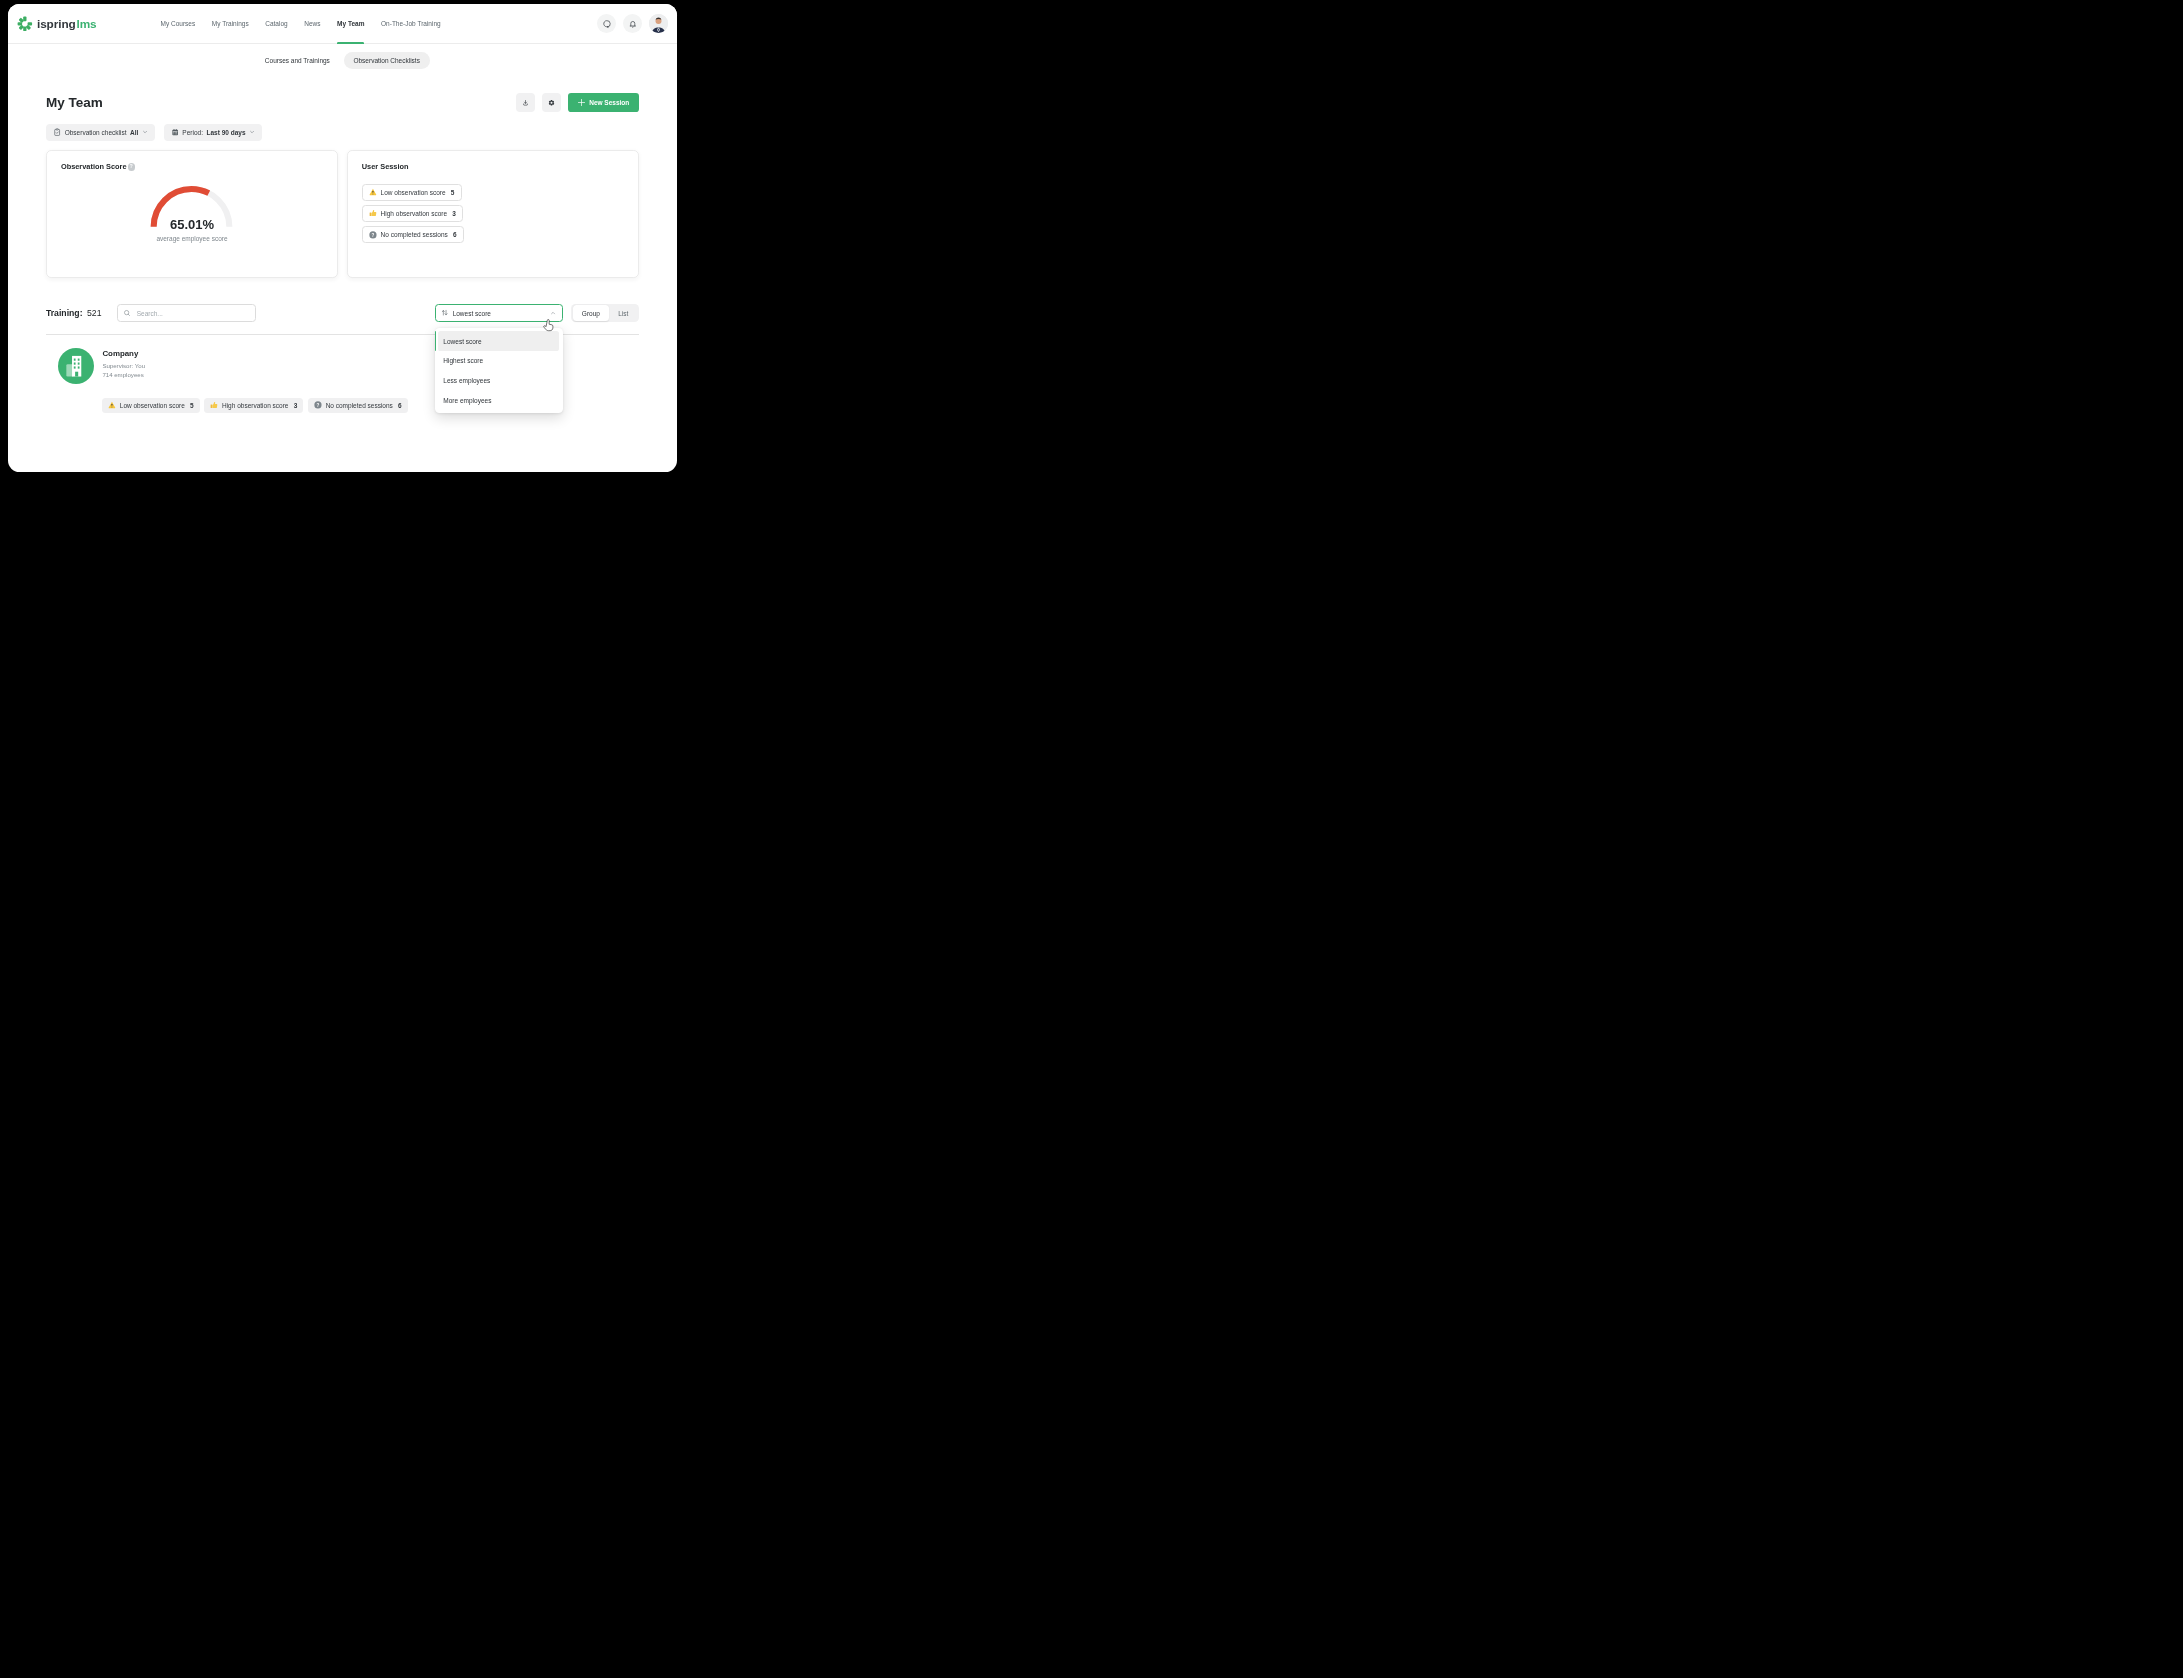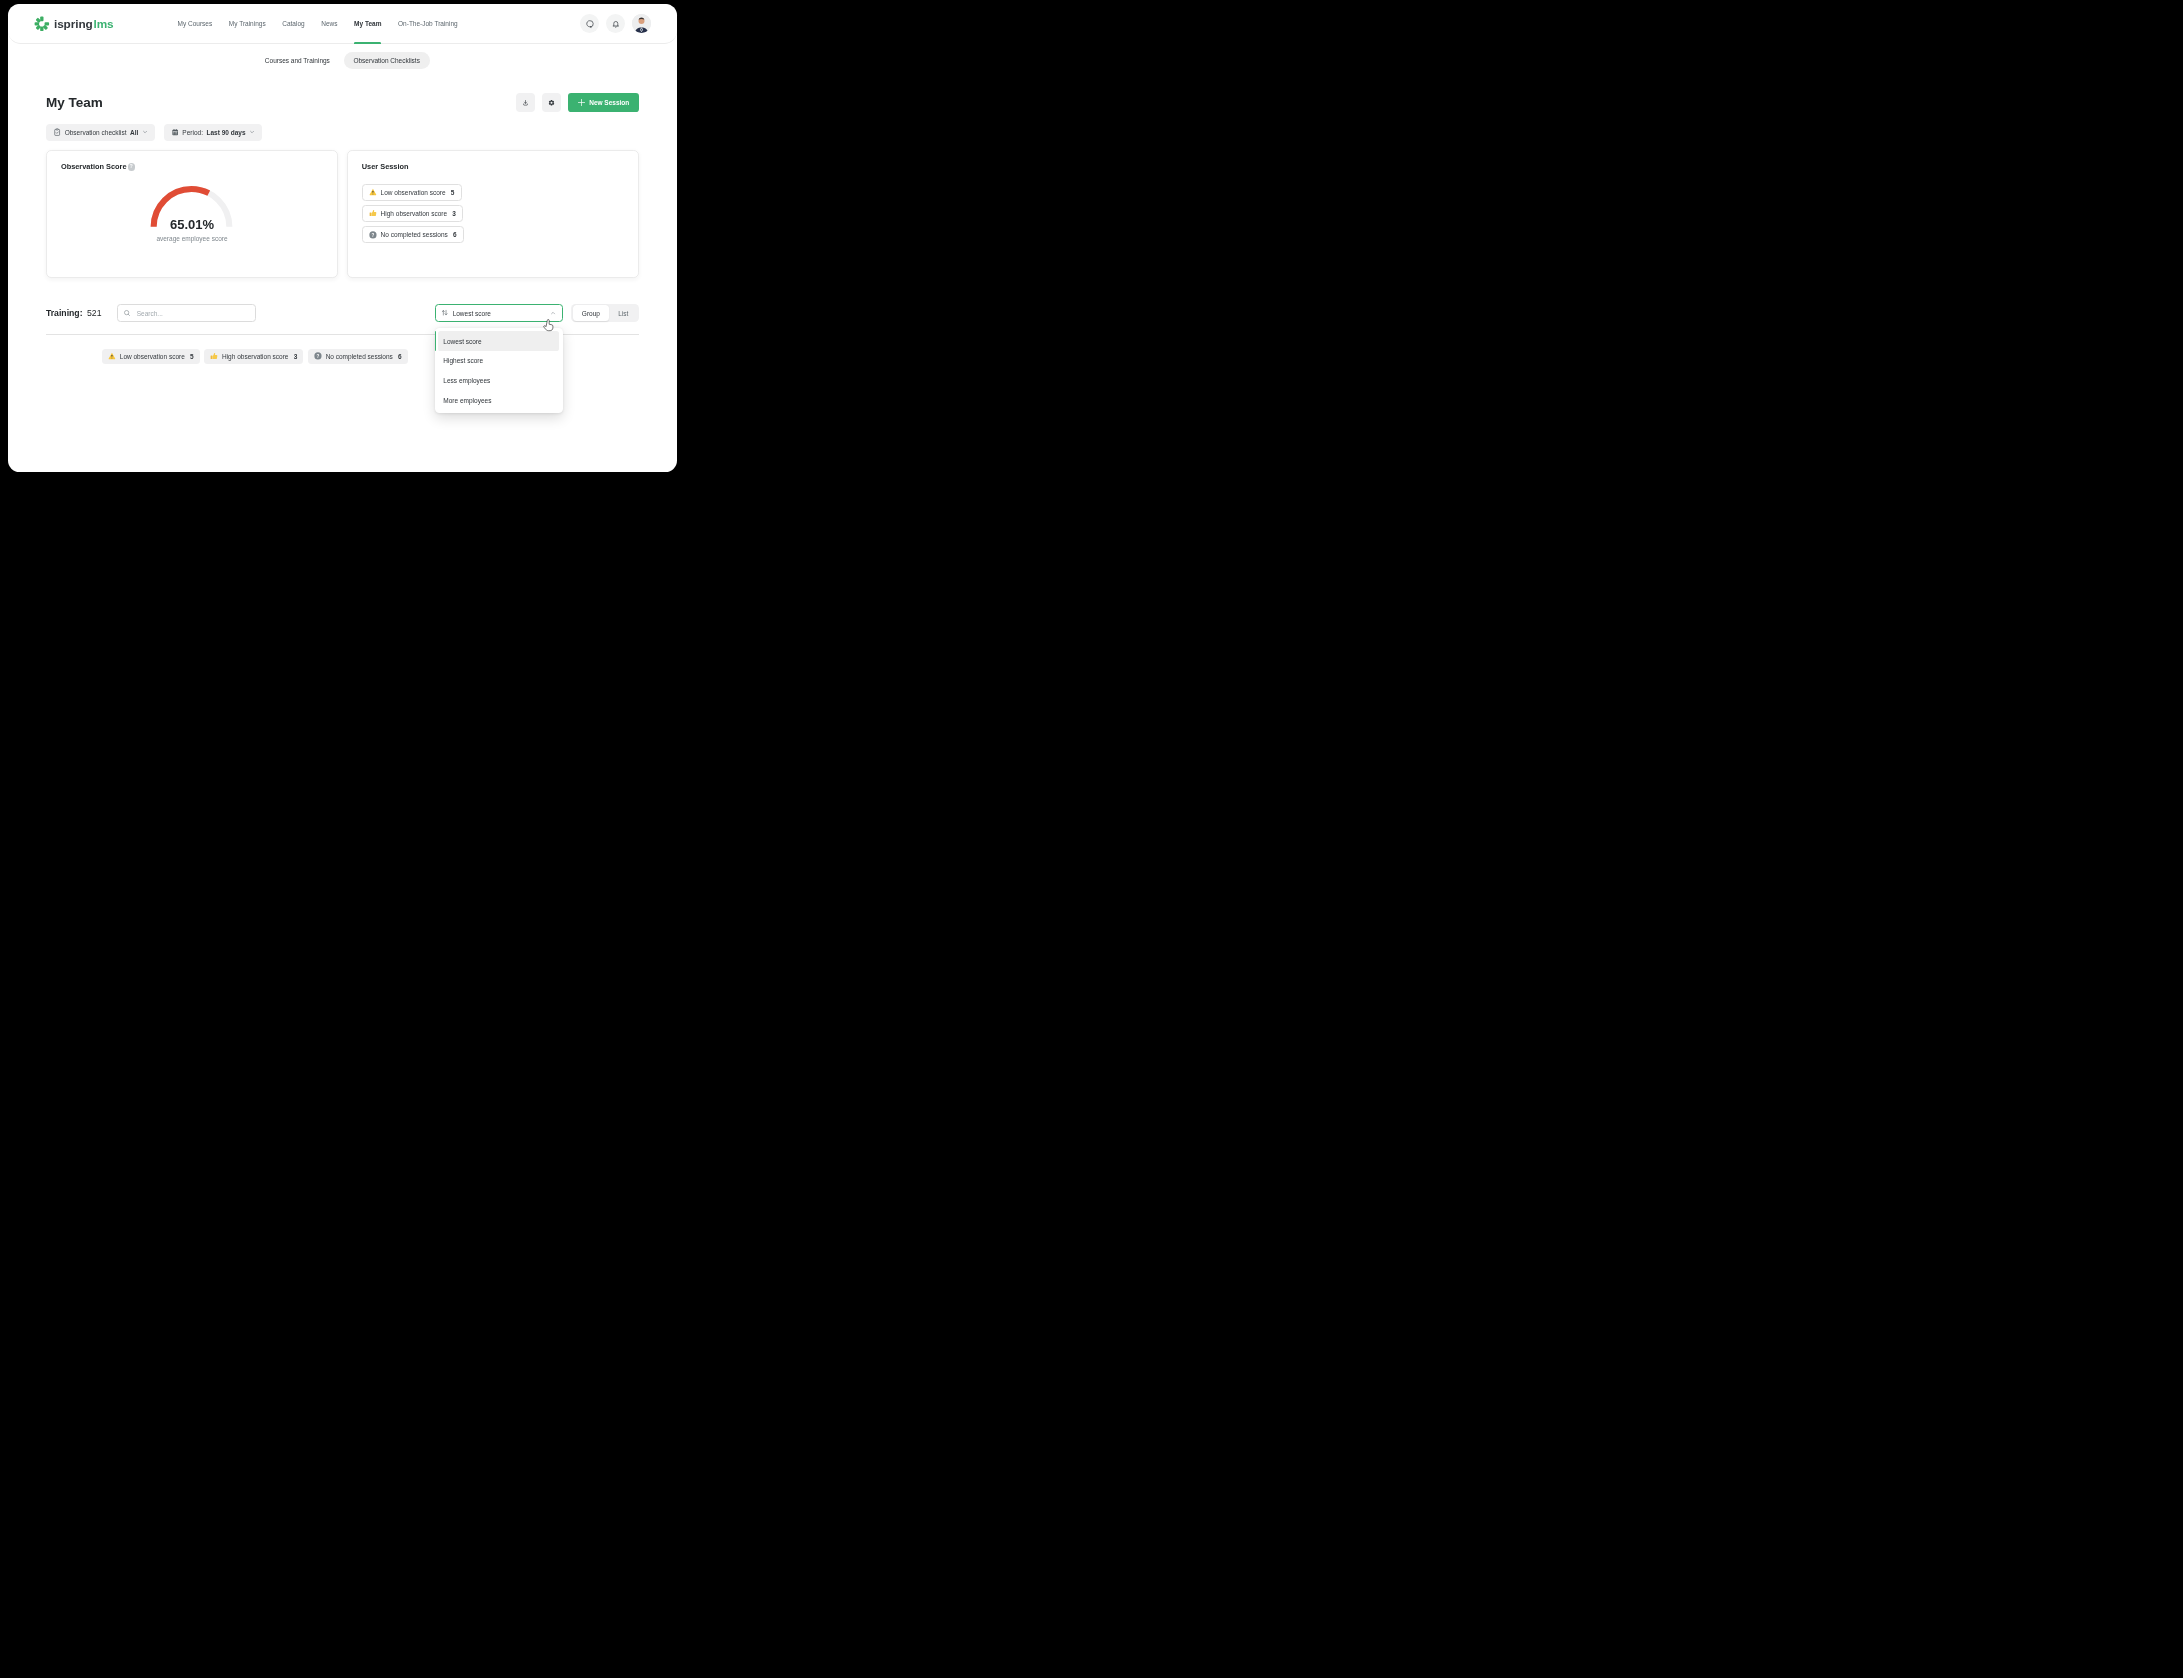--- a/index.html
+++ b/index.html
@@ -5,21 +5,21 @@
   html,body{margin:0;padding:0;}
   body{
     width:685px;height:481px;background:#000;position:relative;
     font-family:"Liberation Sans",sans-serif;-webkit-font-smoothing:antialiased;
   }
   .window{
     position:absolute;left:7.9px;top:4.4px;width:669px;height:468px;
     background:#fff;border-radius:11.4px;overflow:hidden;
   }
   
-  .header{height:39px;display:flex;align-items:stretch;padding:0 26px;border-bottom:0.4px solid #ECECEC;background:#fff;border-radius:13px;}
+  .header{height:39px;display:flex;align-items:stretch;padding:0 9px;border-bottom:0.4px solid #ECECEC;background:#fff;}
   .logo{display:flex;align-items:center;gap:4.4px;cursor:pointer;}
   .logo-text{font-size:11.8px;font-weight:700;color:#33383D;letter-spacing:-0.1px;}
   .logo-text .lms{color:var(--accent);margin-left:0.9px;font-weight:700;}
   .nav{margin-left:64px;display:flex;gap:16.6px;}
   .nav-item{display:flex;align-items:center;font-size:6.5px;color:#5C666D;position:relative;cursor:pointer;white-space:nowrap;}
   .nav-item.active{color:#2F3439;font-weight:600;}
   .nav-item.active::after{content:"";position:absolute;left:0;right:0;bottom:-0.4px;height:1.3px;background:var(--accent);border-radius:1.3px 1.3px 0 0;}
   .header-right{margin-left:auto;display:flex;align-items:center;gap:7px;}
   .icon-circle{width:19px;height:19px;border-radius:50%;background:#F3F4F4;display:flex;align-items:center;justify-content:center;cursor:pointer;}
   .avatar{width:19px;height:19px;border-radius:50%;overflow:hidden;background:#E9EBEC;cursor:pointer;}
@@ -289,20 +289,42 @@
       </div>
 
       <div class="view-toggle">
         <div class="seg active">Group</div>
         <div class="seg">List</div>
       </div>
     </div>
 
     <div class="divider"></div>
 
+    <div class="company">
+      <div class="company-avatar">
+        <svg width="36" height="36" viewBox="0 0 82 82">
+          <rect x="19" y="37" width="17" height="28" rx="3" fill="rgba(255,255,255,.5)"></rect>
+          <rect x="32" y="18" width="21" height="47" fill="#fff"></rect>
+          <g fill="#3BB271">
+            <rect x="36" y="24" width="4" height="5"></rect>
+              <rect x="45" y="24" width="4" height="5"></rect>
+            <rect x="36" y="33" width="4" height="5"></rect>
+              <rect x="45" y="33" width="4" height="5"></rect>
+            <rect x="36" y="42" width="4" height="5"></rect>
+              <rect x="45" y="42" width="4" height="5"></rect>
+          </g>
+          <rect x="39" y="54" width="7" height="11" fill="#3BB271"></rect>
+        </svg>
+      </div>
+      <div class="company-info">
+        <div class="company-name">Company</div>
+        <div class="company-meta">Supervisor: You</div>
+        <div class="company-meta">714 employees</div>
+      </div>
+    </div>
 
     <div class="company-badges">
       <div class="gray-badge">
         <svg width="7.9" height="7.9" viewBox="0 0 18 18">
           <path d="M9 1.6 16.4 15a1.2 1.2 0 0 1-1.05 1.8H2.65A1.2 1.2 0 0 1 1.6 15Z" fill="#F7C63D"></path>
           <rect x="8.2" y="6.4" width="1.6" height="4.8" rx=".8" fill="#34373A"></rect>
           <circle cx="9" cy="13.6" r="1" fill="#34373A"></circle>
         </svg>
         <span>Low observation score</span>
         <span class="cnt">5</span>

